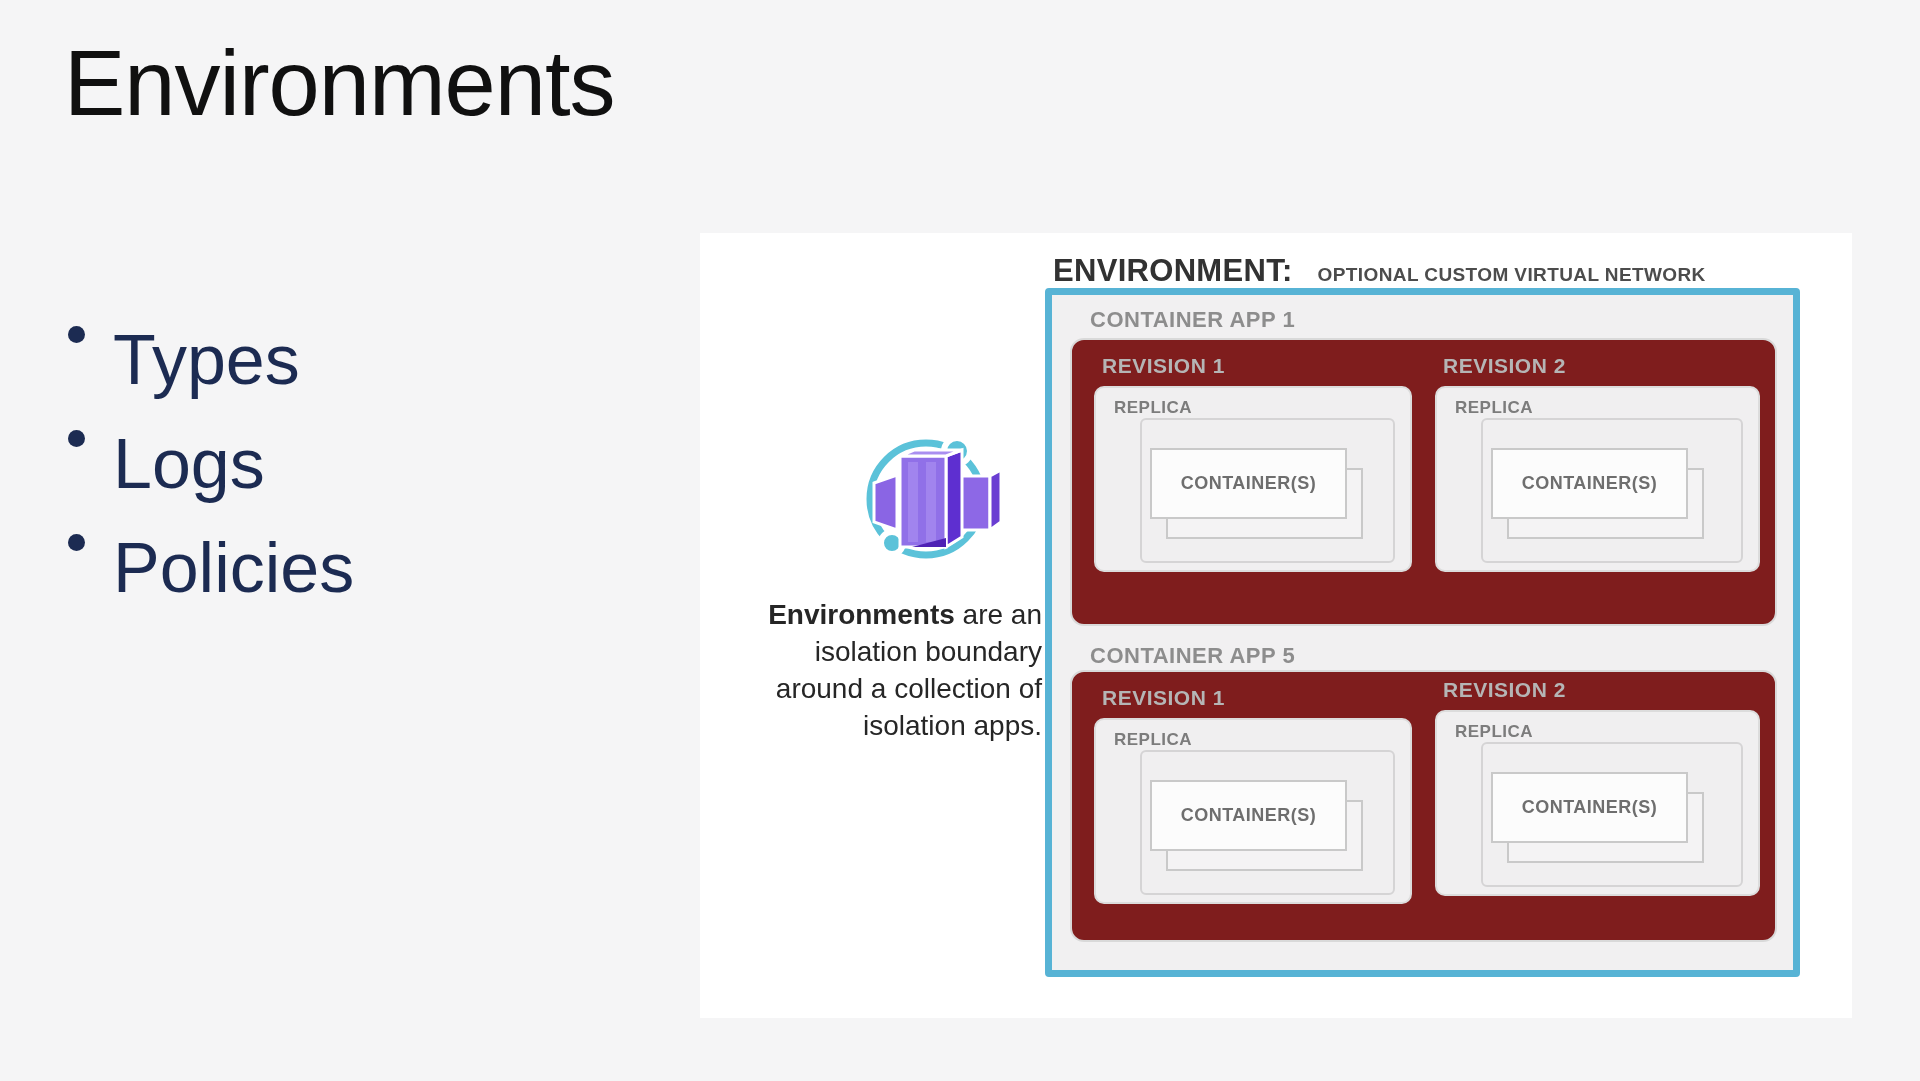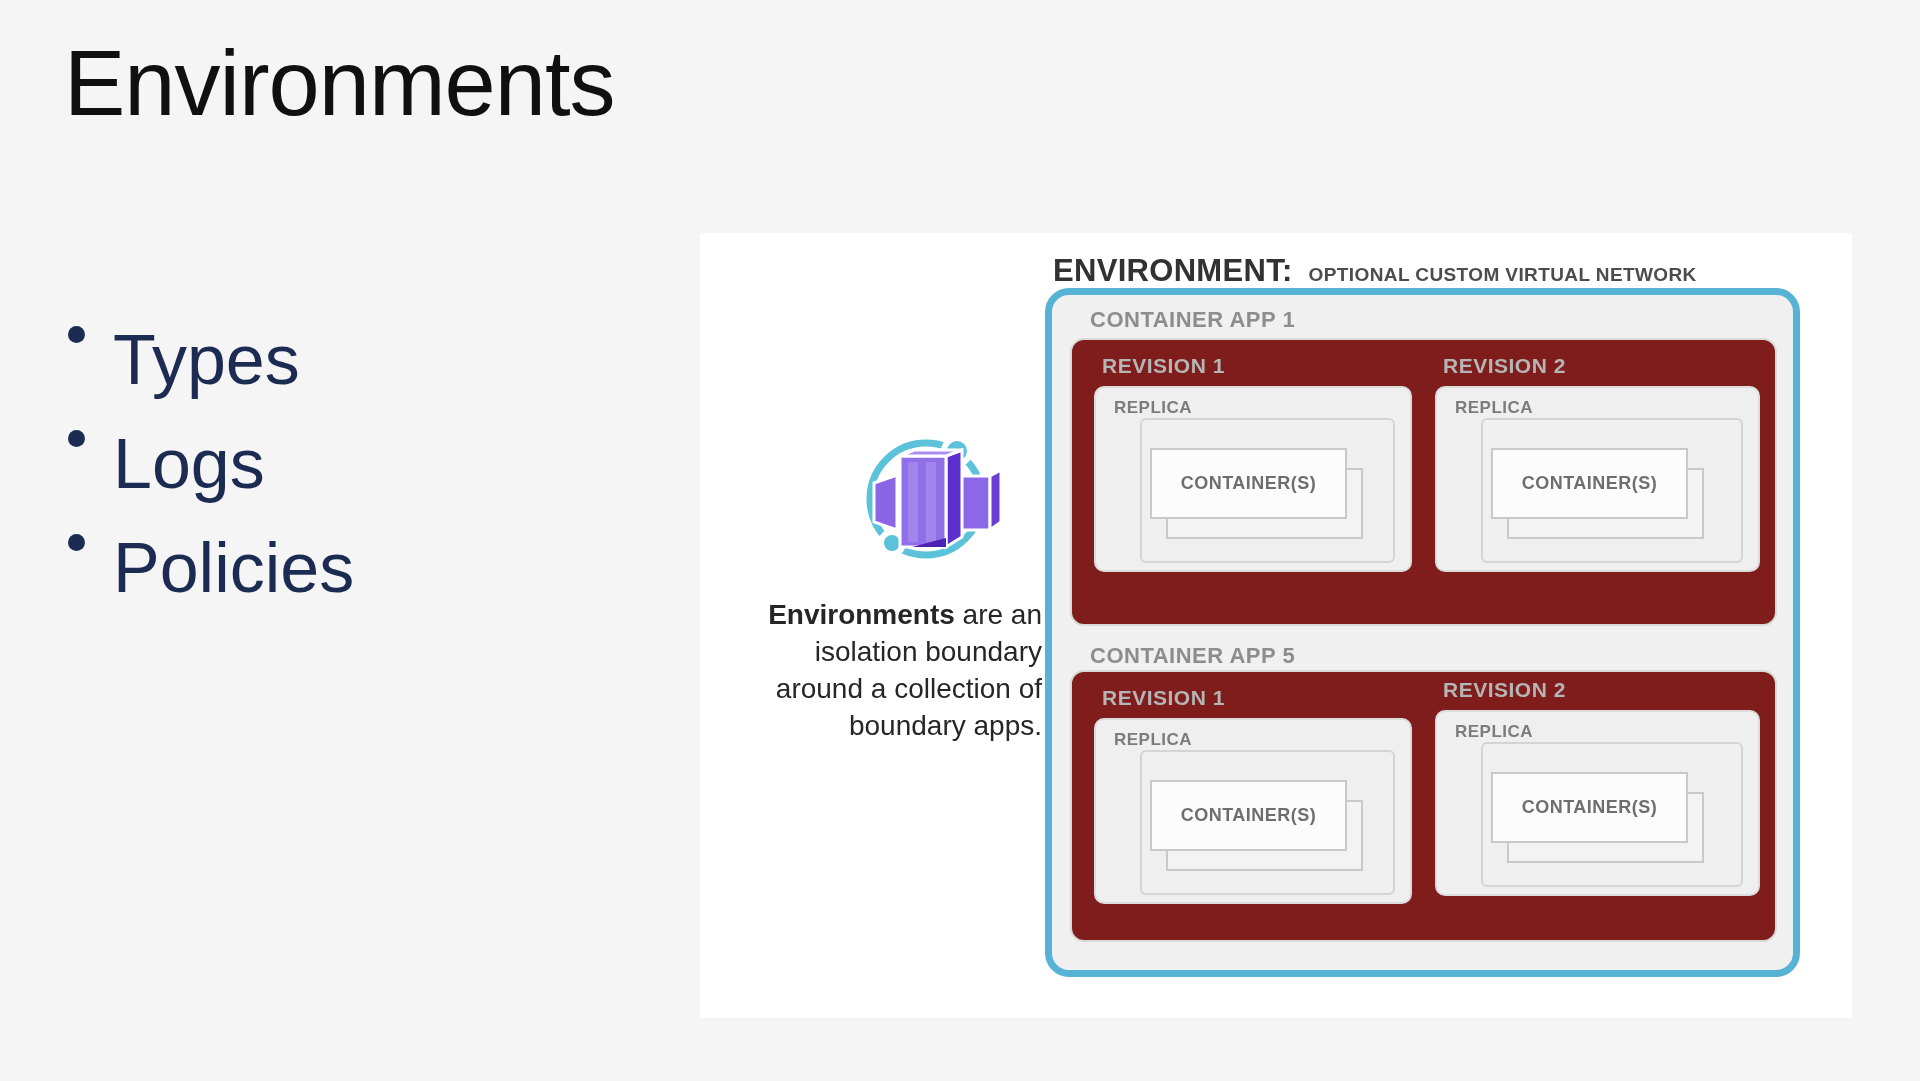--- a/index.html
+++ b/index.html
@@ -29,41 +29,41 @@
     background:#1c2b52;flex:0 0 auto;
     margin:6px 28px 0 4px;
   }
   
   #panel{
     position:absolute;left:700px;top:233px;
     width:1152px;height:785px;background:#ffffff;
   }
   #env-heading{
     position:absolute;left:353px;top:20px;
-    display:flex;align-items:baseline;gap:16px;white-space:nowrap;
+    display:flex;align-items:baseline;gap:25px;white-space:nowrap;
   }
   #env-heading .env-main{
     font-size:31px;font-weight:700;color:#323232;letter-spacing:0.3px;
   }
   #env-heading .env-sub{
     font-size:19px;font-weight:700;color:#4c4c4c;letter-spacing:0.4px;
   }
   
   #icon{position:absolute;left:150px;top:193px;}
   
   #caption{
     position:absolute;left:28px;top:363px;width:314px;
     text-align:right;font-size:28px;line-height:37px;color:#262626;
   }
   #caption .b{font-weight:700;}
   
   #envbox{
     position:absolute;left:345px;top:55px;
     width:755px;height:689px;box-sizing:border-box;
-    border:7px solid #57b3d5;border-radius:24px;
+    border:7px solid #57b3d5;border-radius:4px;
     background:#f1f0f1;
   }
   .app-label{
     position:absolute;left:38px;
     font-size:22px;font-weight:700;color:#8d8d8d;letter-spacing:0.5px;
   }
   .app1-label{top:12px;}
   .app2-label{top:348px;}
   .app-box{
     position:absolute;left:18px;width:707px;box-sizing:border-box;
@@ -141,21 +141,21 @@
     <polygon points="50,30 64,24 112,24 96,30" fill="#a98ef0" stroke="#ffffff" stroke-width="3"></polygon>
     <rect x="58" y="36" width="10" height="80" fill="#a184ee"></rect>
     <rect x="76" y="36" width="10" height="80" fill="#a184ee"></rect>
     <polygon points="62,121 96,121 96,112" fill="#4e21b5"></polygon>
   </svg>
 
   <div id="caption">
     <div class="cap-line"><span class="b">Environments</span><span> are an</span></div>
     <div class="cap-line">isolation boundary</div>
     <div class="cap-line">around a collection of</div>
-    <div class="cap-line">boundary apps.</div>
+    <div class="cap-line">isolation apps.</div>
   </div>
 
   <div id="envbox">
 
     <div class="app-label app1-label">CONTAINER APP 1</div>
     <div class="app-box app1-box">
       <div class="rev-col col1">
         <div class="rev-label">REVISION 1</div>
         <div class="rev-box">
           <div class="replica-label">REPLICA</div>

